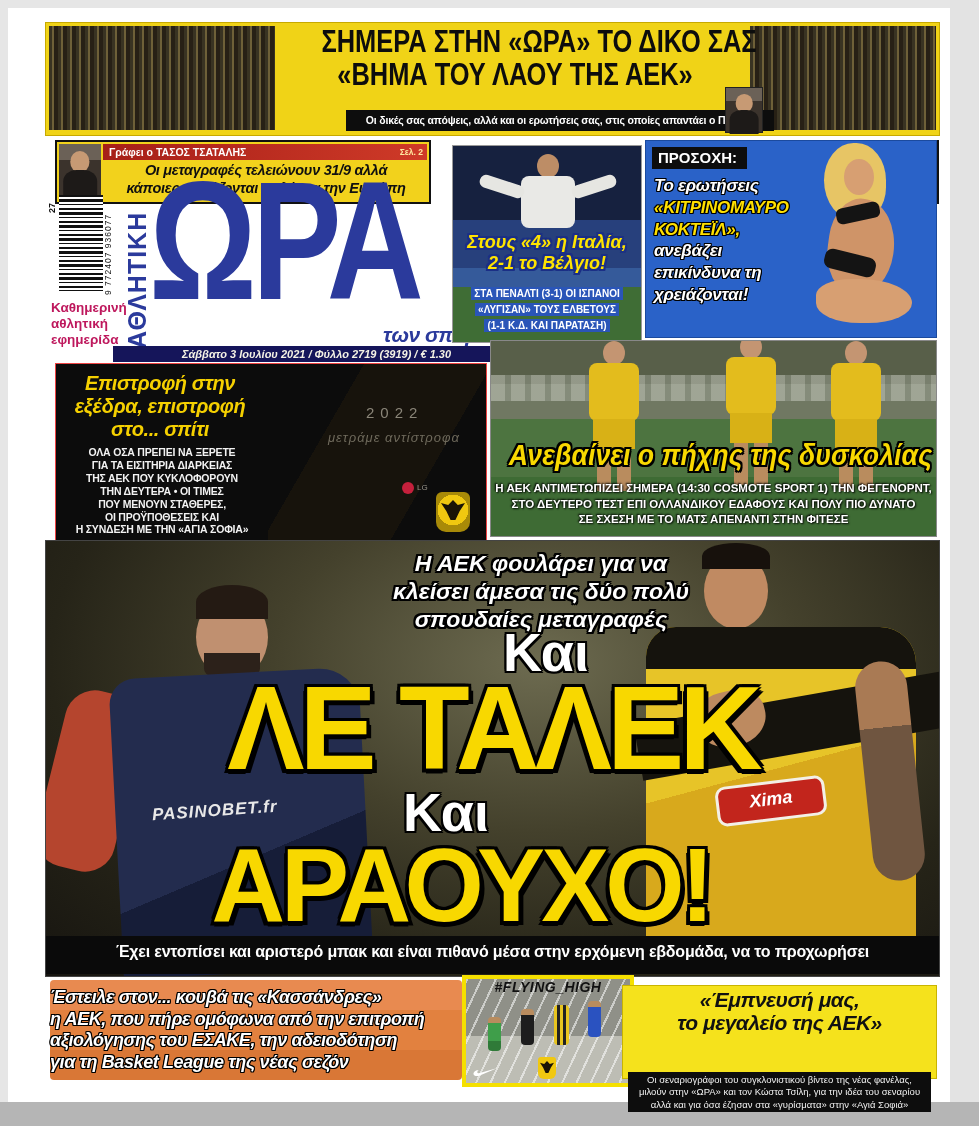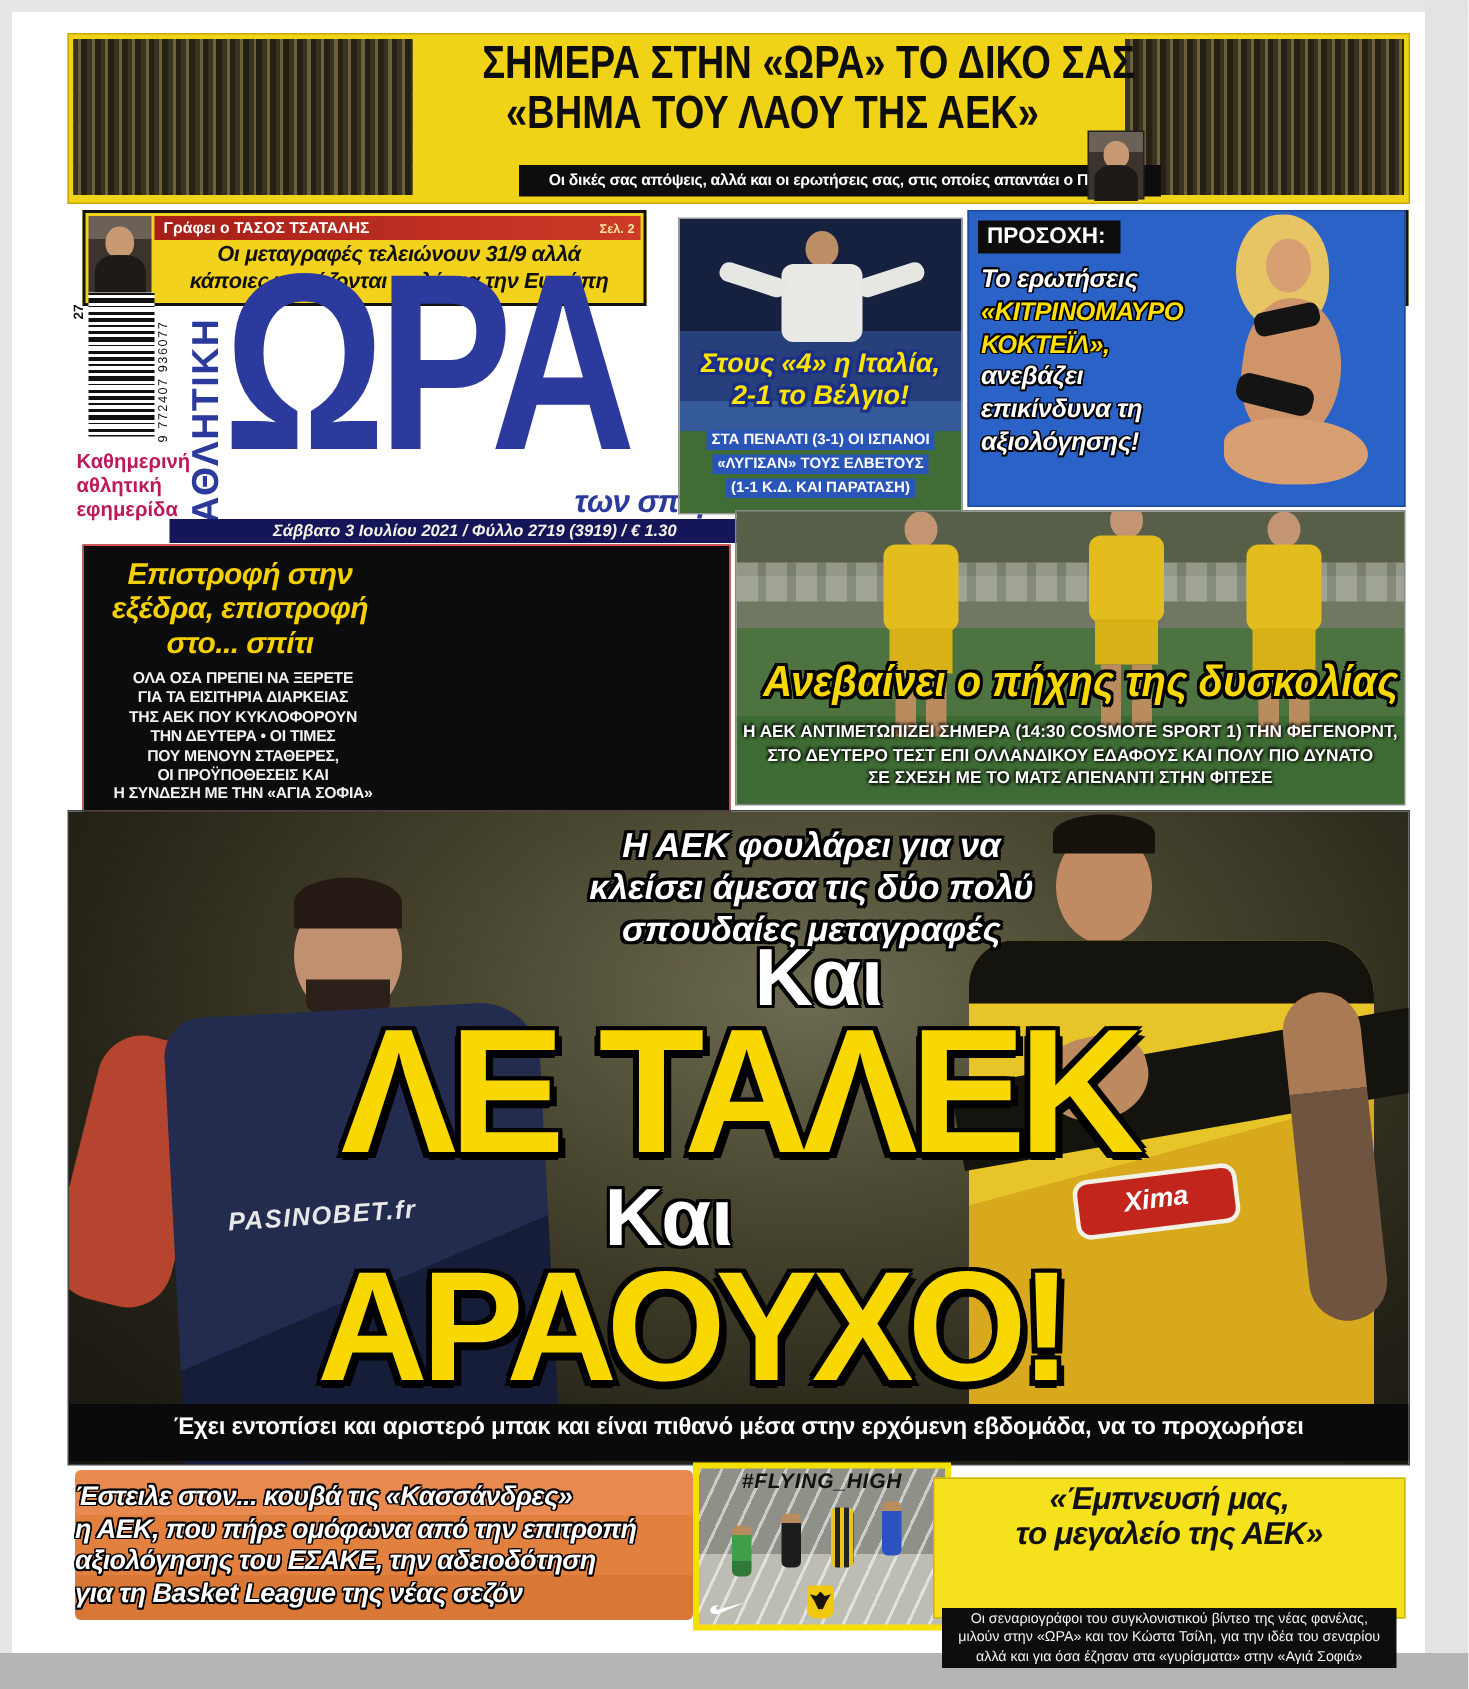--- a/index.html
+++ b/index.html
@@ -118,21 +118,21 @@
 </div>
 
 <div class="abs" style="left:645px;top:140px;width:290px;height:196px;background:#2a62c8;border:1px solid #1b4a9e;overflow:hidden;">
   <div class="abs" style="left:6px;top:6px;background:#0d0d0d;color:#fff;font-weight:900;font-size:15px;padding:2px 10px 3px 6px;">ΠΡΟΣΟΧΗ:</div>
   <div class="abs b9 ital" style="left:8px;top:34px;width:150px;font-size:17px;line-height:1.28;color:#fff;letter-spacing:-.3px;">
     <div class="ol1">Το ερωτήσεις</div>
     <div class="ol1" style="color:#ffe000;">«ΚΙΤΡΙΝΟΜΑΥΡΟ</div>
     <div class="ol1" style="color:#ffe000;">ΚΟΚΤΕΪΛ»,</div>
     <div class="ol1">ανεβάζει</div>
     <div class="ol1">επικίνδυνα τη</div>
-    <div class="ol1">αξιολόγησης!</div>
+    <div class="ol1">χρειάζονται!</div>
   </div>
   <div class="abs" style="left:160px;top:0;width:130px;height:196px;">
     <div class="abs" style="left:18px;top:2px;width:62px;height:78px;border-radius:50% 50% 45% 55%;background:#e7c565;"></div>
     <div class="abs" style="left:38px;top:18px;width:30px;height:36px;border-radius:50%;background:#d79f72;"></div>
     <div class="abs" style="left:22px;top:58px;width:66px;height:96px;border-radius:45% 55% 50% 50%;background:#cf9468;transform:rotate(8deg);"></div>
     <div class="abs" style="left:30px;top:64px;width:44px;height:16px;background:#141414;border-radius:6px;transform:rotate(-12deg);"></div>
     <div class="abs" style="left:18px;top:112px;width:52px;height:20px;background:#141414;border-radius:8px;transform:rotate(14deg);"></div>
     <div class="abs" style="left:10px;top:138px;width:96px;height:44px;border-radius:40% 60% 50% 50%;background:#d79f72;"></div>
   </div>
 </div>
@@ -144,20 +144,29 @@
     <div>στο... σπίτι</div>
   </div>
   <div class="abs" style="left:2px;top:82px;width:208px;text-align:center;color:#f2f2f2;font-weight:700;font-size:10.5px;line-height:1.23;letter-spacing:-.2px;">
     <div>ΟΛΑ ΟΣΑ ΠΡΕΠΕΙ ΝΑ ΞΕΡΕΤΕ</div>
     <div>ΓΙΑ ΤΑ ΕΙΣΙΤΗΡΙΑ ΔΙΑΡΚΕΙΑΣ</div>
     <div>ΤΗΣ ΑΕΚ ΠΟΥ ΚΥΚΛΟΦΟΡΟΥΝ</div>
     <div>ΤΗΝ ΔΕΥΤΕΡΑ • ΟΙ ΤΙΜΕΣ</div>
     <div>ΠΟΥ ΜΕΝΟΥΝ ΣΤΑΘΕΡΕΣ,</div>
     <div>ΟΙ ΠΡΟΫΠΟΘΕΣΕΙΣ ΚΑΙ</div>
     <div>Η ΣΥΝΔΕΣΗ ΜΕ ΤΗΝ «ΑΓΙΑ ΣΟΦΙΑ»</div>
+  </div>
+  <div class="abs" style="left:212px;top:0;width:218px;height:177px;background:linear-gradient(120deg,#0c0c0c 0 30%,#17130c 30% 70%,#0c0c0c 70% 100%);">
+    <div class="abs" style="left:98px;top:40px;color:#8a8578;font-size:15px;letter-spacing:6px;">2022</div>
+    <div class="abs ital" style="left:60px;top:66px;color:#6f6a5c;font-size:13px;letter-spacing:1px;">μετράμε αντίστροφα</div>
+    <div class="abs" style="left:134px;top:118px;width:12px;height:12px;border-radius:50%;background:#c5203c;"></div>
+    <div class="abs" style="left:149px;top:119px;color:#9a958a;font-size:8px;">LG</div>
+    <div class="abs" style="left:168px;top:128px;width:34px;height:40px;background:radial-gradient(circle at 50% 45%,#f0c810 0 55%,#a88a08 55% 100%);border-radius:6px 6px 10px 10px;">
+      <div class="abs" style="left:5px;top:8px;width:24px;height:20px;background:#1a1406;clip-path:polygon(50% 0,70% 25%,100% 15%,78% 55%,60% 100%,40% 100%,22% 55%,0 15%,30% 25%);"></div>
+    </div>
   </div>
 </div>
 
 <div class="abs" style="left:490px;top:340px;width:445px;height:195px;overflow:hidden;border:1px solid #888;
             background:linear-gradient(180deg,#585f49 0 22%,#707862 22% 40%,#4d7440 40% 70%,#3e6b34 70% 100%);">
   <div class="abs" style="left:0;top:34px;width:100%;height:26px;background:repeating-linear-gradient(90deg,#cfd2c8 0 14px,#9aa093 14px 20px);opacity:.5;"></div>
 
   <div class="abs" style="left:88px;top:0;width:70px;height:150px;">
     <div class="abs figure-head" style="left:24px;top:0;width:22px;height:24px;"></div>
     <div class="abs" style="left:10px;top:22px;width:50px;height:58px;background:#e3bc1d;border-radius:8px;"></div>

